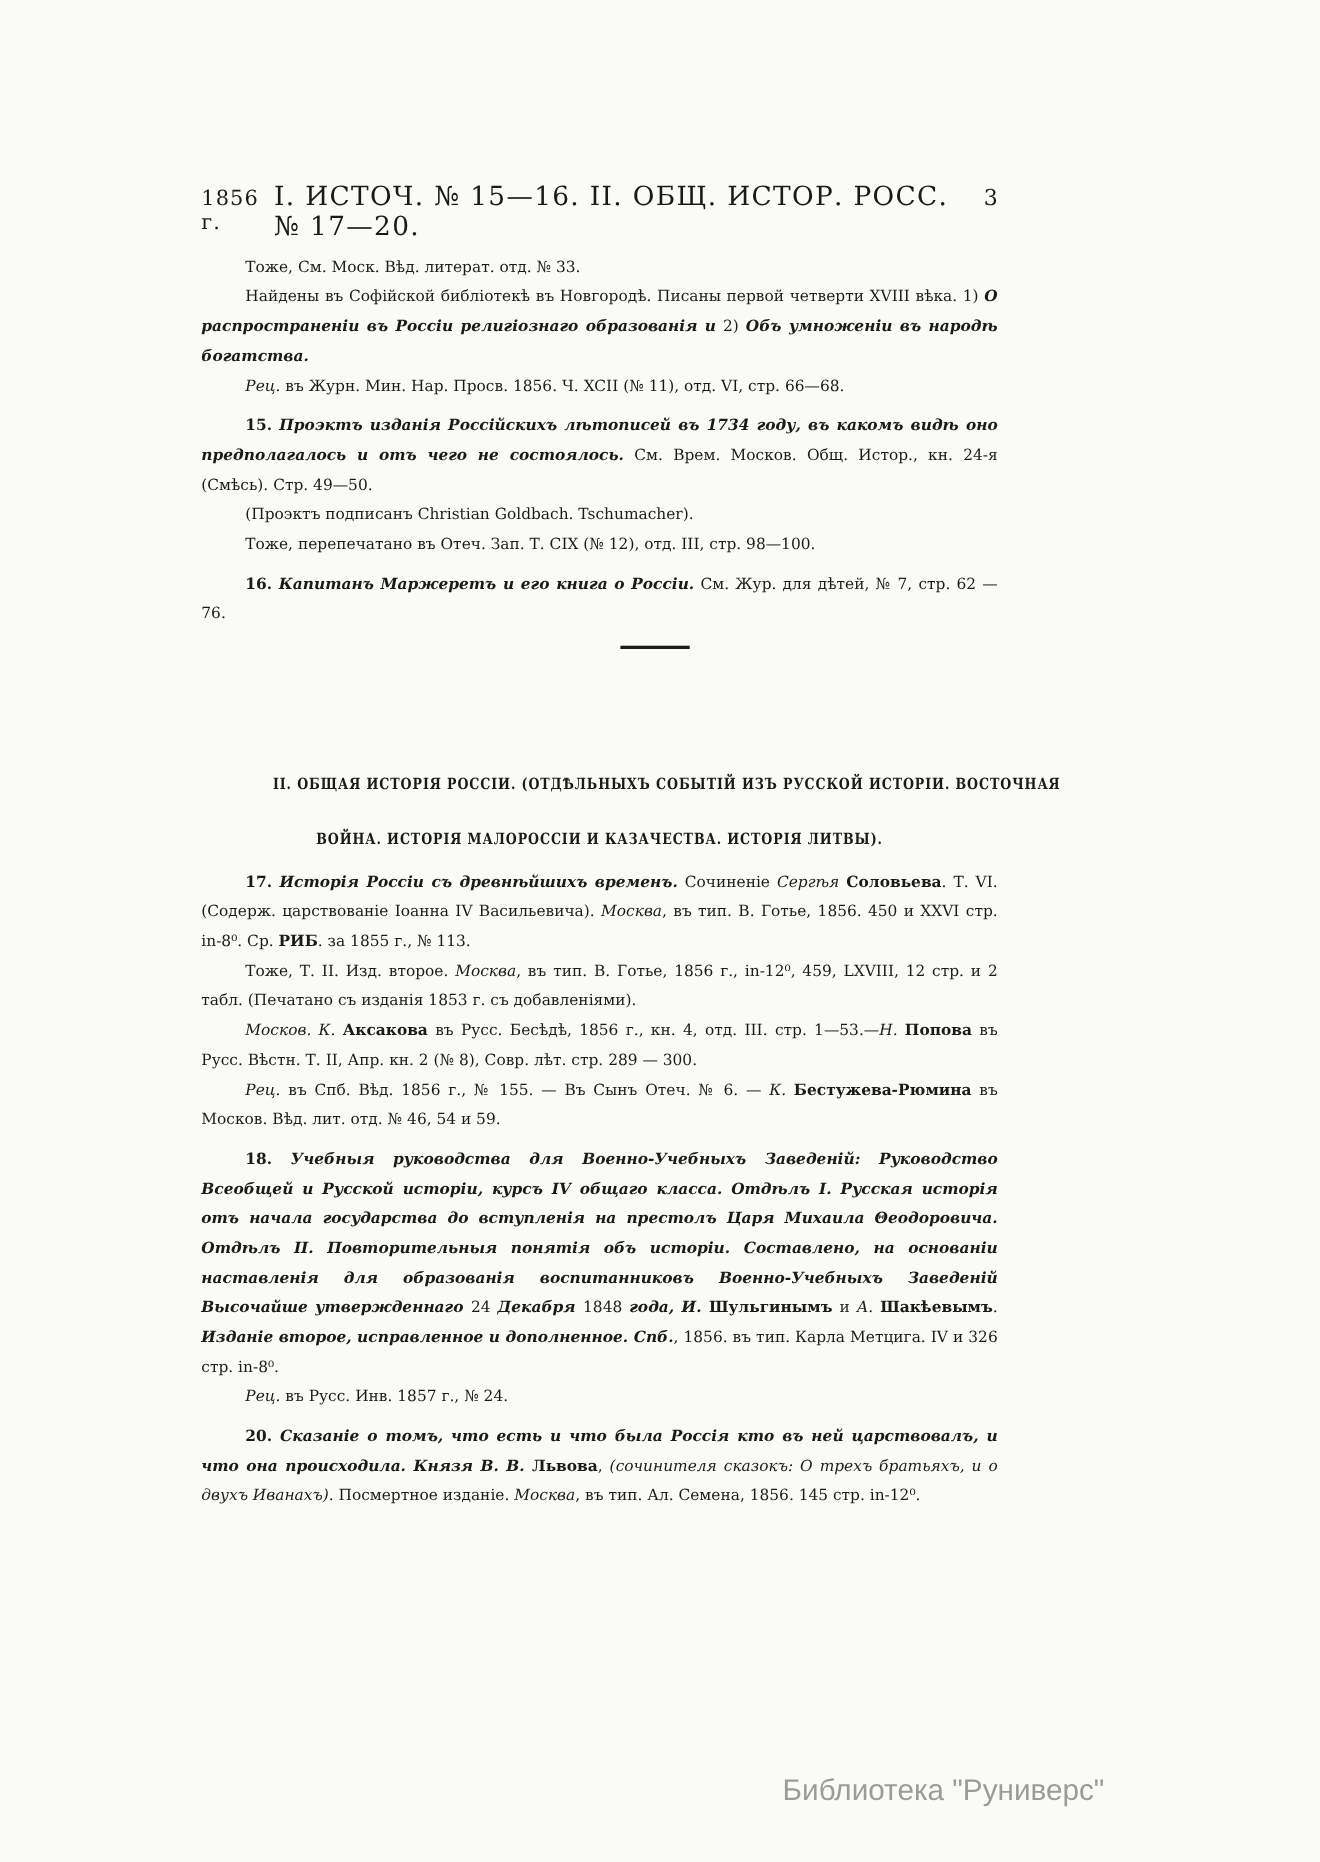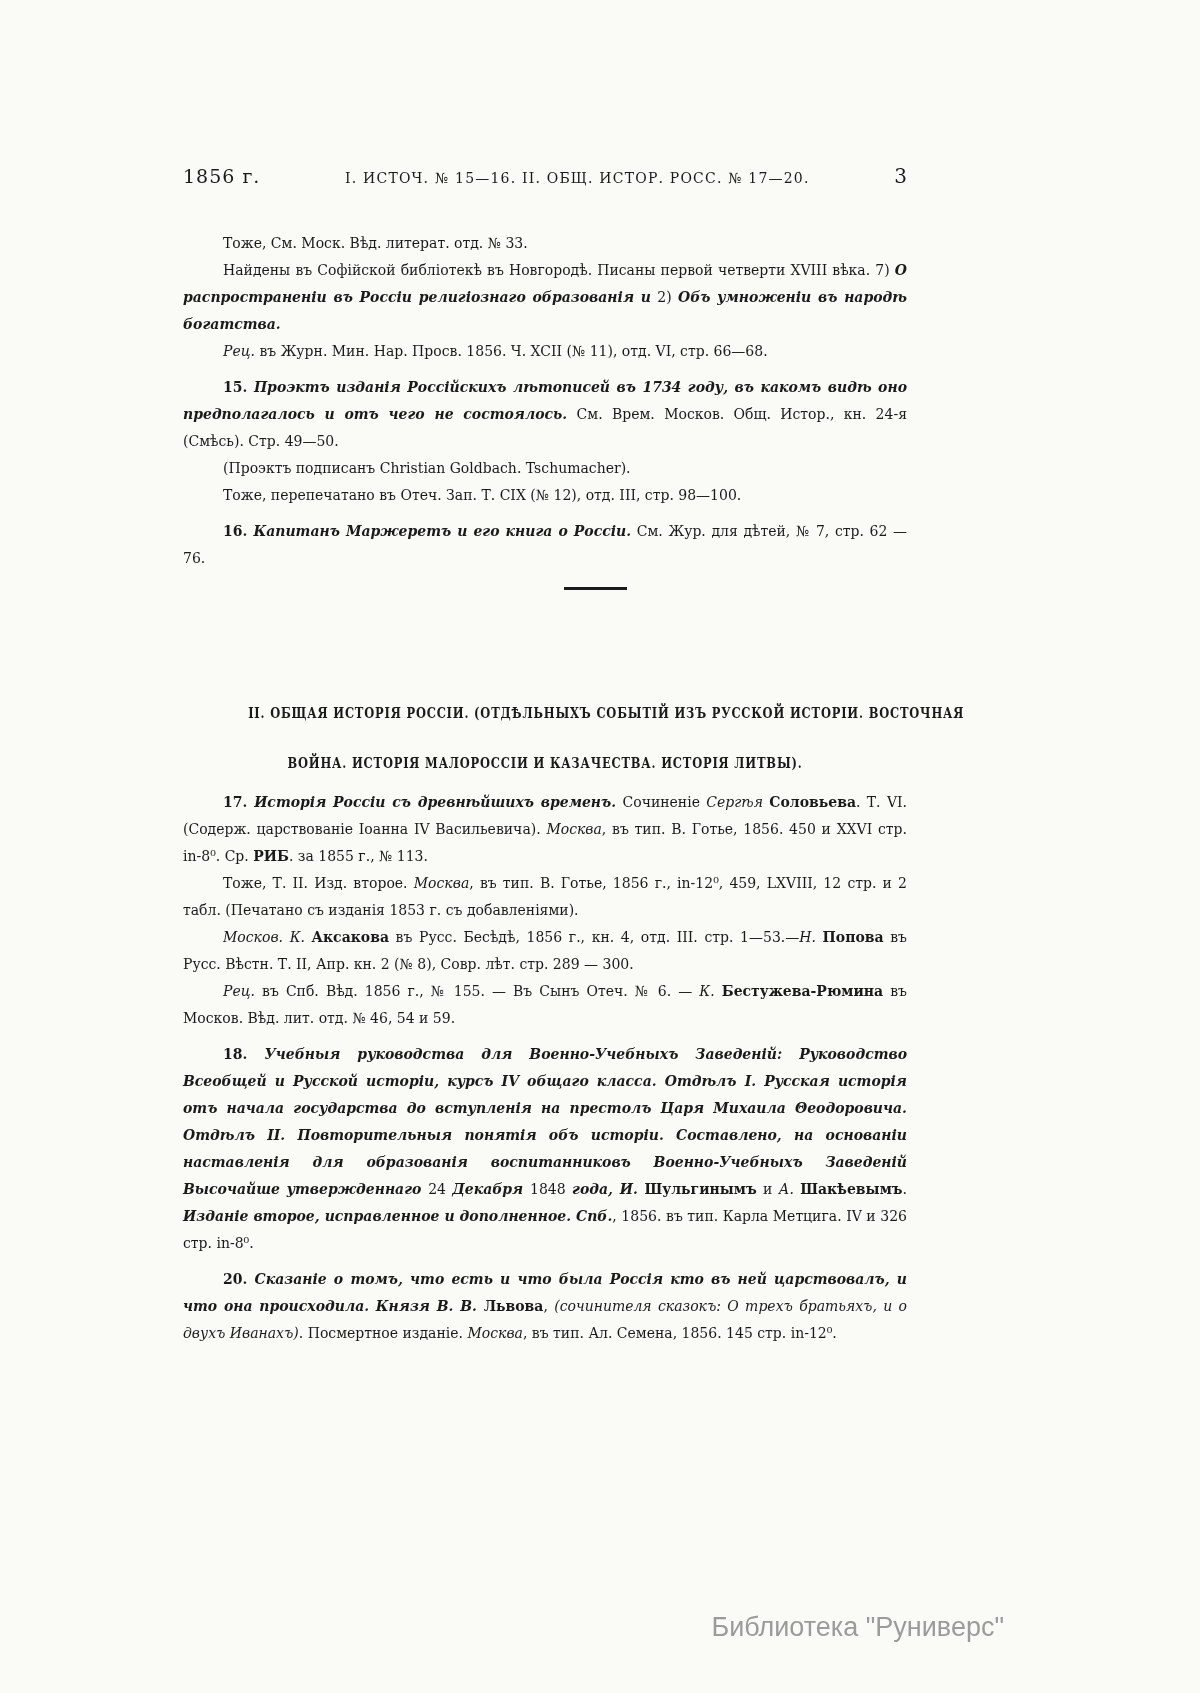--- a/index.html
+++ b/index.html
@@ -2,21 +2,21 @@
 <html><head>
 <meta charset="utf-8">
 <style>
   html,body{margin:0;padding:0;}
   body{width:1200px;height:1693px;background:#f5f7f3;}
   .page{position:relative;width:1200px;height:1693px;background:#fafbf7;
         font-family:"DejaVu Serif",serif;color:#1a1a1a;overflow:hidden;}
   .header{position:absolute;left:183px;top:164px;width:724px;display:flex;
           justify-content:space-between;align-items:baseline;font-size:19px;}
   .header .h-left{letter-spacing:1px;}
-  .header .h-center{letter-spacing:1.2px;font-size:14px;}
+  .header .h-center{letter-spacing:1.2px;font-size:24px;}
   .header .h-page{font-size:20px;}
   .block{position:absolute;left:183px;width:724px;font-size:14px;line-height:27px;
          text-align:justify;}
   .block-a{top:230px;}
   .block-b{top:780px;}
   .para{margin:0;text-indent:40px;}
   .entry{margin-top:9px;}
   .s-n{font-style:normal;font-weight:normal;}
   .s-i{font-style:italic;}
   .s-b{font-weight:bold;}
@@ -34,39 +34,40 @@
 <div class="page">
 
   <div class="header">
     <span class="h-left">1856 г.</span>
     <span class="h-center">I. ИСТОЧ. № 15—16. II. ОБЩ. ИСТОР. РОСС. № 17—20.</span>
     <span class="h-page">3</span>
   </div>
 
   <div class="block block-a" id="block-a">
       <p class="para"><span class="s-n">Тоже, См. Моск. Вѣд. литерат. отд. № 33.</span></p>
-      <p class="para"><span class="s-n">Найдены въ Софійской библіотекѣ въ Новгородѣ. Писаны первой четверти XVIII вѣка. 7) </span><span class="s-bi">О распространеніи въ Россіи религіознаго образованія и</span><span class="s-n"> 2) </span><span class="s-bi">Объ умноженіи въ народѣ богатства.</span></p>
+      <p class="para"><span class="s-n">Найдены въ Софійской библіотекѣ въ Новгородѣ. Писаны первой четверти XVIII вѣка. 1) </span><span class="s-bi">О распространеніи въ Россіи религіознаго образованія и</span><span class="s-n"> 2) </span><span class="s-bi">Объ умноженіи въ народѣ богатства.</span></p>
       <p class="para"><span class="s-i">Рец.</span><span class="s-n"> въ Журн. Мин. Нар. Просв. 1856. Ч. XCII (№ 11), отд. VI, стр. 66—68.</span></p>
       <p class="para entry"><span class="s-b">15. </span><span class="s-bi">Проэктъ изданія Россійскихъ лѣтописей въ 1734 году, въ какомъ видѣ оно предполагалось и отъ чего не состоялось.</span><span class="s-n"> См. Врем. Москов. Общ. Истор., кн. 24-я (Смѣсь). Стр. 49—50.</span></p>
       <p class="para"><span class="s-n">(Проэктъ подписанъ Christian Goldbach. Tschumacher).</span></p>
       <p class="para"><span class="s-n">Тоже, перепечатано въ Отеч. Зап. Т. CIX (№ 12), отд. III, стр. 98—100.</span></p>
       <p class="para entry"><span class="s-b">16. </span><span class="s-bi">Капитанъ Маржеретъ и его книга о Россіи.</span><span class="s-n"> См. Жур. для дѣтей, № 7, стр. 62 — 76.</span></p>
     </div>
 
   <div class="divider"></div>
 
   <div class="section-heading">
     <div class="sh-line">II. ОБЩАЯ ИСТОРІЯ РОССІИ. (ОТДѢЛЬНЫХЪ СОБЫТІЙ ИЗЪ РУССКОЙ ИСТОРІИ. ВОСТОЧНАЯ</div>
     <div class="sh-line">ВОЙНА. ИСТОРІЯ МАЛОРОССІИ И КАЗАЧЕСТВА. ИСТОРІЯ ЛИТВЫ).</div>
   </div>
 
   <div class="block block-b" id="block-b">
       <p class="para entry"><span class="s-b">17. </span><span class="s-bi">Исторія Россіи съ древнѣйшихъ временъ.</span><span class="s-n"> Сочиненіе </span><span class="s-i">Сергѣя </span><span class="s-b">Соловьева</span><span class="s-n">. Т. VI. (Содерж. царствованіе Іоанна IV Васильевича). </span><span class="s-i">Москва</span><span class="s-n">, въ тип. В. Готье, 1856. 450 и XXVI стр. in-8⁰. Ср. </span><span class="s-b">РИБ</span><span class="s-n">. за 1855 г., № 113.</span></p>
       <p class="para"><span class="s-n">Тоже, Т. II. Изд. второе. </span><span class="s-i">Москва</span><span class="s-n">, въ тип. В. Готье, 1856 г., in-12⁰, 459, LXVIII, 12 стр. и 2 табл. (Печатано съ изданія 1853 г. съ добавленіями).</span></p>
       <p class="para"><span class="s-i">Москов. К. </span><span class="s-b">Аксакова</span><span class="s-n"> въ Русс. Бесѣдѣ, 1856 г., кн. 4, отд. III. стр. 1—53.—</span><span class="s-i">Н. </span><span class="s-b">Попова</span><span class="s-n"> въ Русс. Вѣстн. Т. II, Апр. кн. 2 (№ 8), Совр. лѣт. стр. 289 — 300.</span></p>
       <p class="para"><span class="s-i">Рец.</span><span class="s-n"> въ Спб. Вѣд. 1856 г., № 155. — Въ Сынъ Отеч. № 6. — </span><span class="s-i">К. </span><span class="s-b">Бестужева-Рюмина</span><span class="s-n"> въ Москов. Вѣд. лит. отд. № 46, 54 и 59.</span></p>
       <p class="para entry"><span class="s-b">18. </span><span class="s-bi">Учебныя руководства для Военно-Учебныхъ Заведеній: Руководство Всеобщей и Русской исторіи, курсъ IV общаго класса. Отдѣлъ I. Русская исторія отъ начала государства до вступленія на престолъ Царя Михаила Θеодоровича. Отдѣлъ II. Повторительныя понятія объ исторіи. Составлено, на основаніи наставленія для образованія воспитанниковъ Военно-Учебныхъ Заведеній Высочайше утвержденнаго </span><span class="s-n">24 </span><span class="s-bi">Декабря </span><span class="s-n">1848 </span><span class="s-bi">года, И. </span><span class="s-b">Шульгинымъ</span><span class="s-n"> и </span><span class="s-i">А. </span><span class="s-b">Шакѣевымъ</span><span class="s-n">. </span><span class="s-bi">Изданіе второе, исправленное и дополненное. Спб.</span><span class="s-n">, 1856. въ тип. Карла Метцига. IV и 326 стр. in-8⁰.</span></p>
+      <p class="para"><span class="s-i">Рец.</span><span class="s-n"> въ Русс. Инв. 1857 г., № 24.</span></p>
       <p class="para entry"><span class="s-b">20. </span><span class="s-bi">Сказаніе о томъ, что есть и что была Россія кто въ ней царствовалъ, и что она происходила. Князя В. В. </span><span class="s-b">Львова</span><span class="s-n">, </span><span class="s-i">(сочинителя сказокъ: О трехъ братьяхъ, и о двухъ Иванахъ)</span><span class="s-n">. Посмертное изданіе. </span><span class="s-i">Москва</span><span class="s-n">, въ тип. Ал. Семена, 1856. 145 стр. in-12⁰.</span></p>
     </div>
 
   <div class="watermark">Библиотека "Руниверс"</div>
 
 </div>
 
 </body></html>

